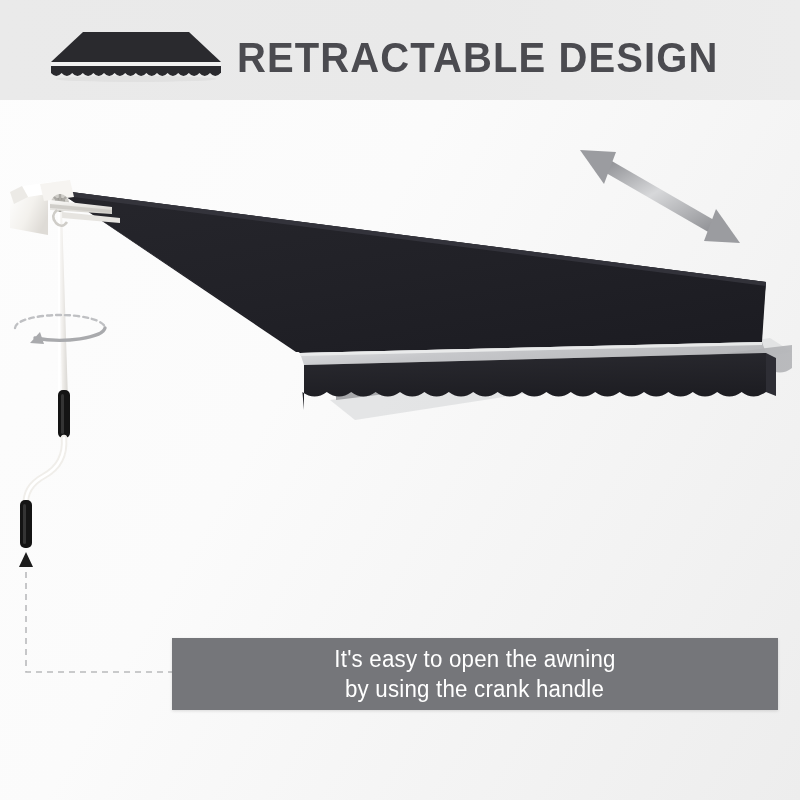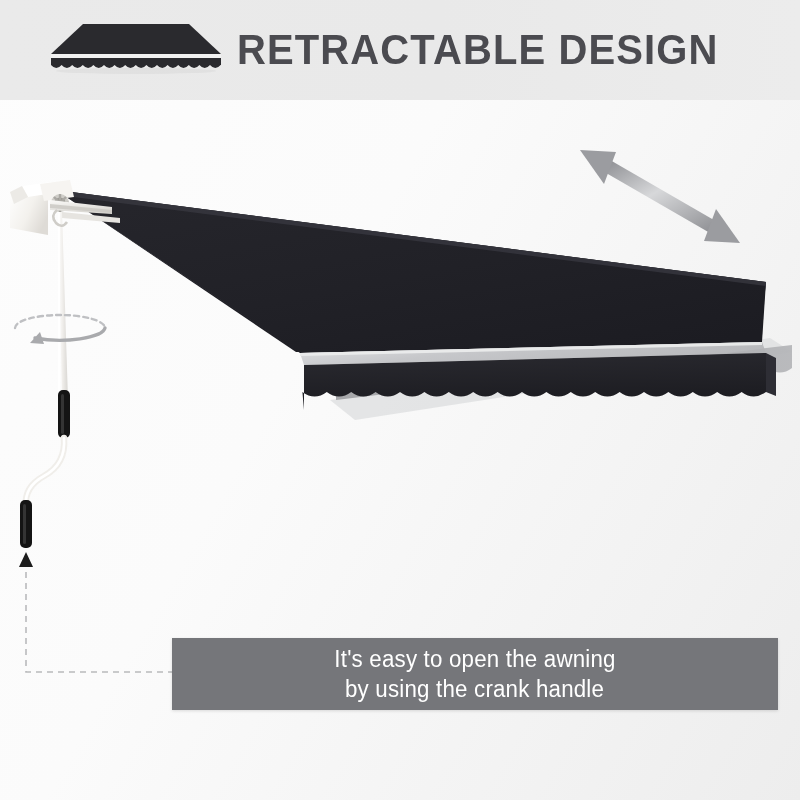--- a/index.html
+++ b/index.html
@@ -24,21 +24,21 @@
     position: absolute;
     left: 0;
     top: 0;
     width: 800px;
     height: 100px;
     background: linear-gradient(90deg, #eaeaea 0%, #e9e9e9 55%, #ececec 100%);
   }
   #header-row {
     position: absolute;
     left: 0;
-    top: 4px;
+    top: 12px;
     width: 800px;
     height: 88px;
     display: flex;
     align-items: center;
     justify-content: center;
     gap: 10px;
   }
   #header-icon {
     width: 182px;
     height: 56px;

